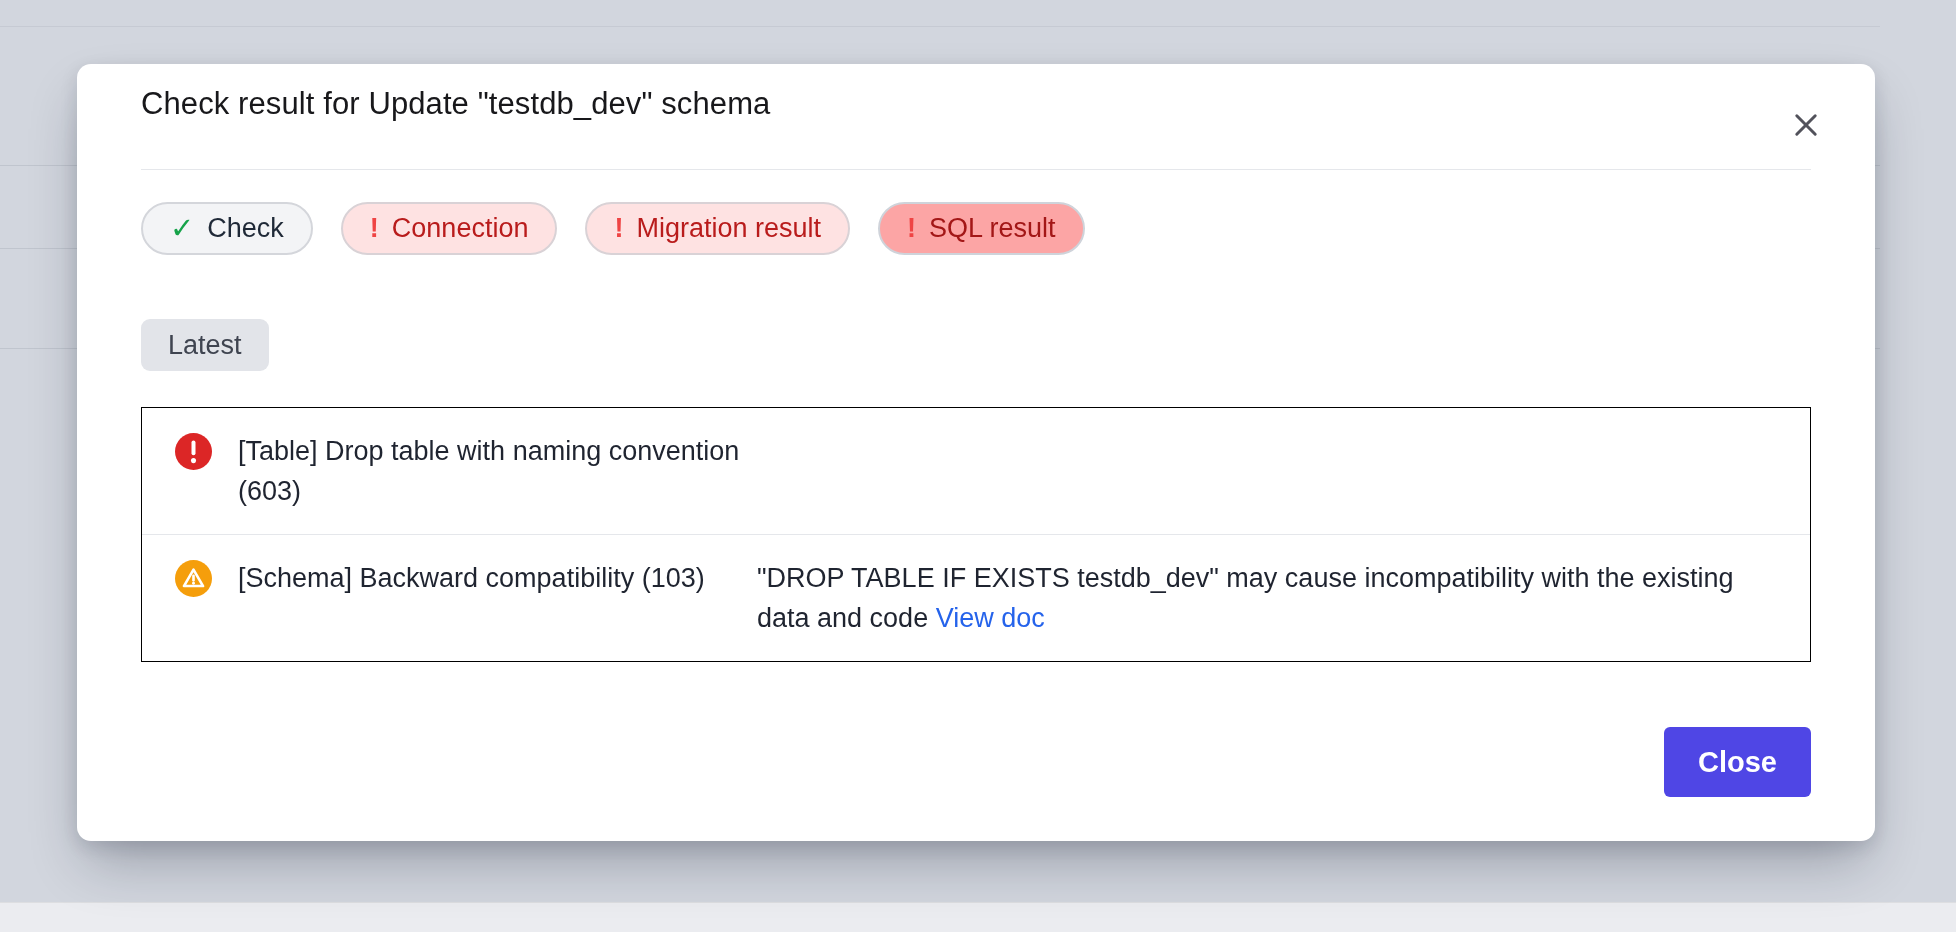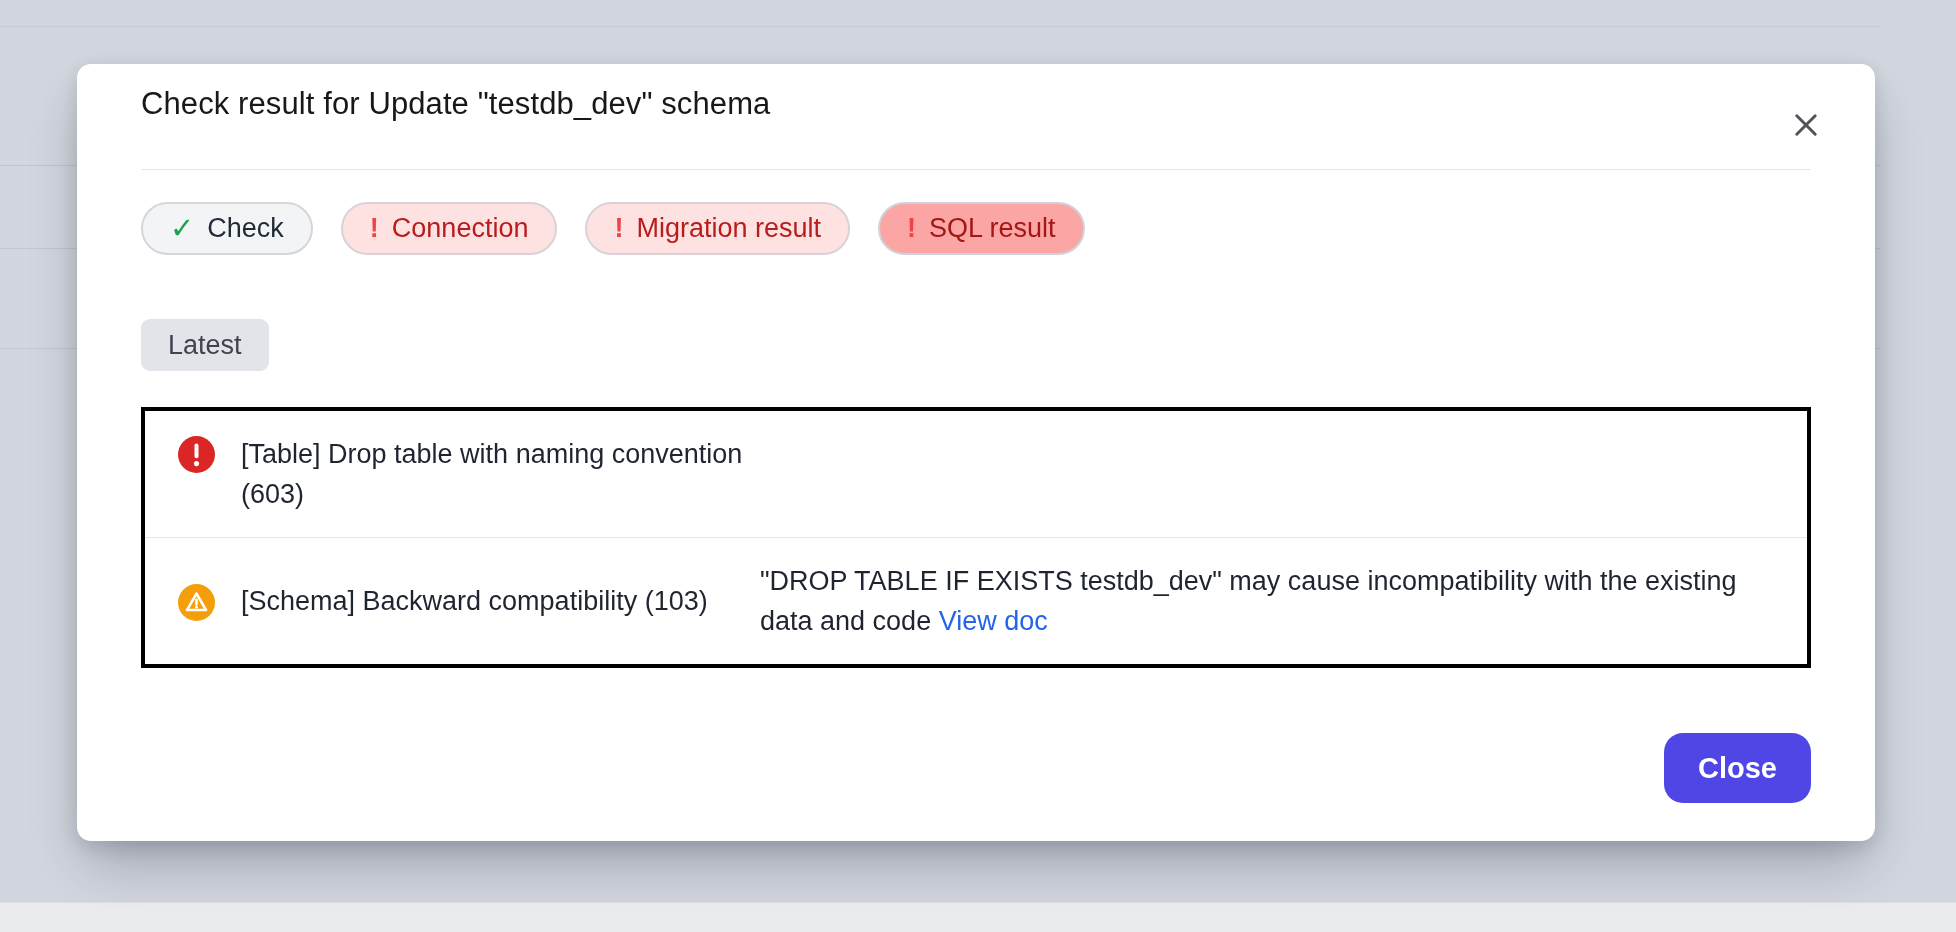--- a/index.html
+++ b/index.html
@@ -65,36 +65,36 @@
   .badge.error{background:var(--badge-error-bg);color:var(--badge-error-text);border-color:#d9d2d6;}
   .badge.error.selected{background:var(--badge-error-selected-bg);color:#a31717;border-color:#cfd3da;}
 
   .version-row{margin-top:64px;}
   .latest-tab{
     display:inline-flex;align-items:center;justify-content:center;
     height:52px;padding:0 27px;border:none;border-radius:9px;
     background:#e2e4e9;color:#3f4450;font-family:inherit;font-size:27px;cursor:pointer;
   }
 
-  .result-table{margin-top:36px;border:4px solid #000000;background:#fff;}
+  .result-table{margin-top:36px;border:1px solid #000000;background:#fff;}
   .result-row{display:flex;align-items:flex-start;padding:23px 28px 23px 33px;}
-  .result-row + .result-row{border-top:1px solid #e5e7eb;align-items:center;}
+  .result-row + .result-row{border-top:1px solid #e5e7eb;}
   .sev-icon{flex:0 0 37px;height:37px;margin-top:2px;}
   .sev-icon svg{display:block;}
   .rule{
     flex:0 0 505px;margin-left:26px;margin-right:14px;
     font-size:27px;line-height:40px;color:#1f2430;
   }
   .msg{flex:1;font-size:27px;line-height:40px;color:#1f2430;}
   .doc-link{color:var(--link-blue);text-decoration:none;cursor:pointer;}
 
   .dialog-footer{display:flex;margin-top:65px;}
   .close-btn{
     margin-left:auto;height:70px;min-width:142px;padding:12px 34px;
-    background:var(--primary-indigo);color:#ffffff;border:none;border-radius:19px;
+    background:var(--primary-indigo);color:#ffffff;border:none;border-radius:6px;
     font-family:inherit;font-size:29px;font-weight:700;cursor:pointer;
   }
 </style>
 </head>
 <body>
 
 <div class="bg-line l1"></div>
 <div class="bg-line l2"></div>
 <div class="bg-line l3"></div>
 <div class="bg-line l4"></div>

